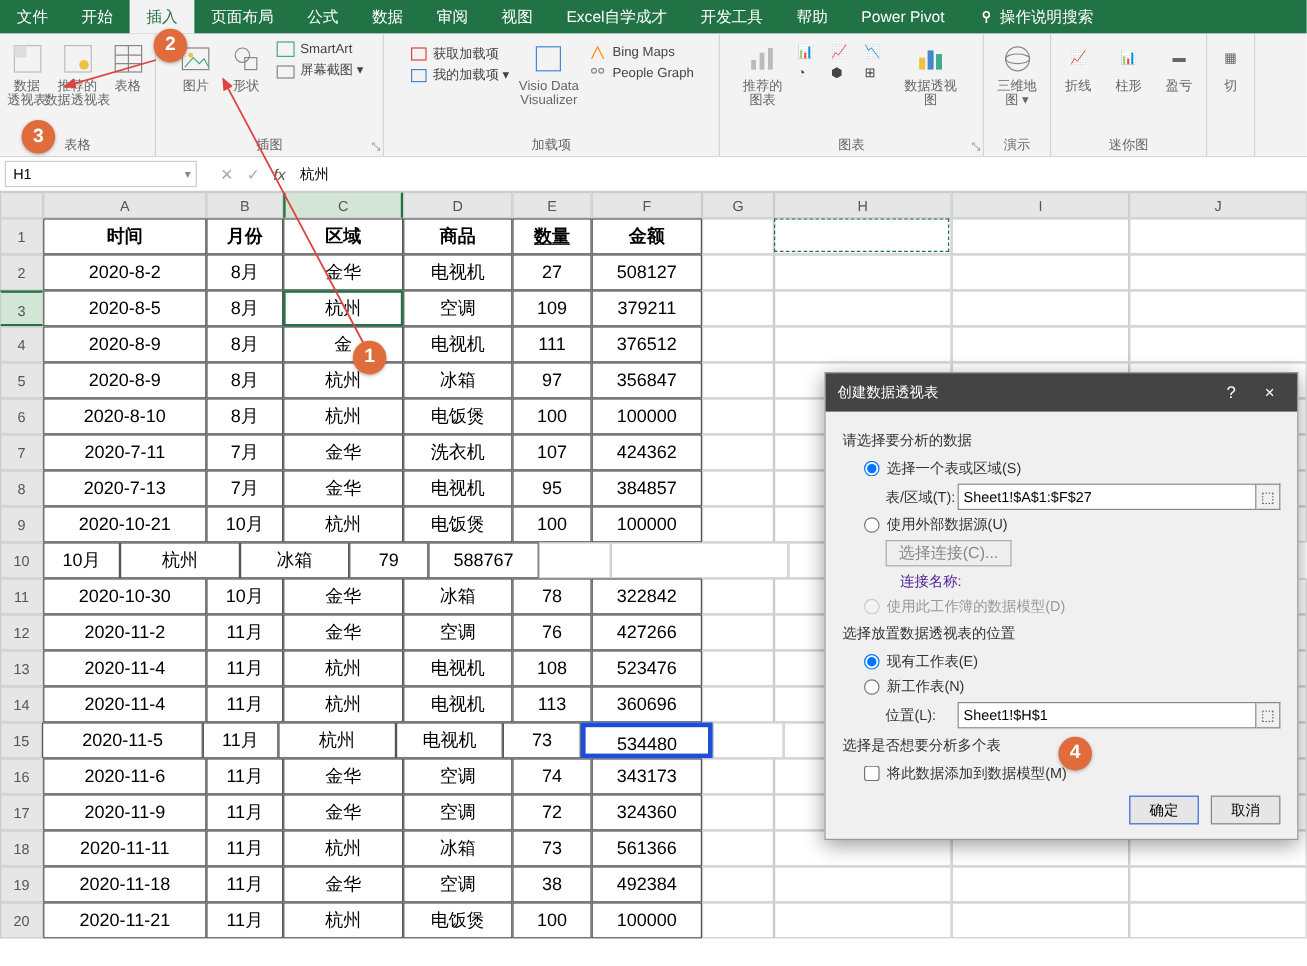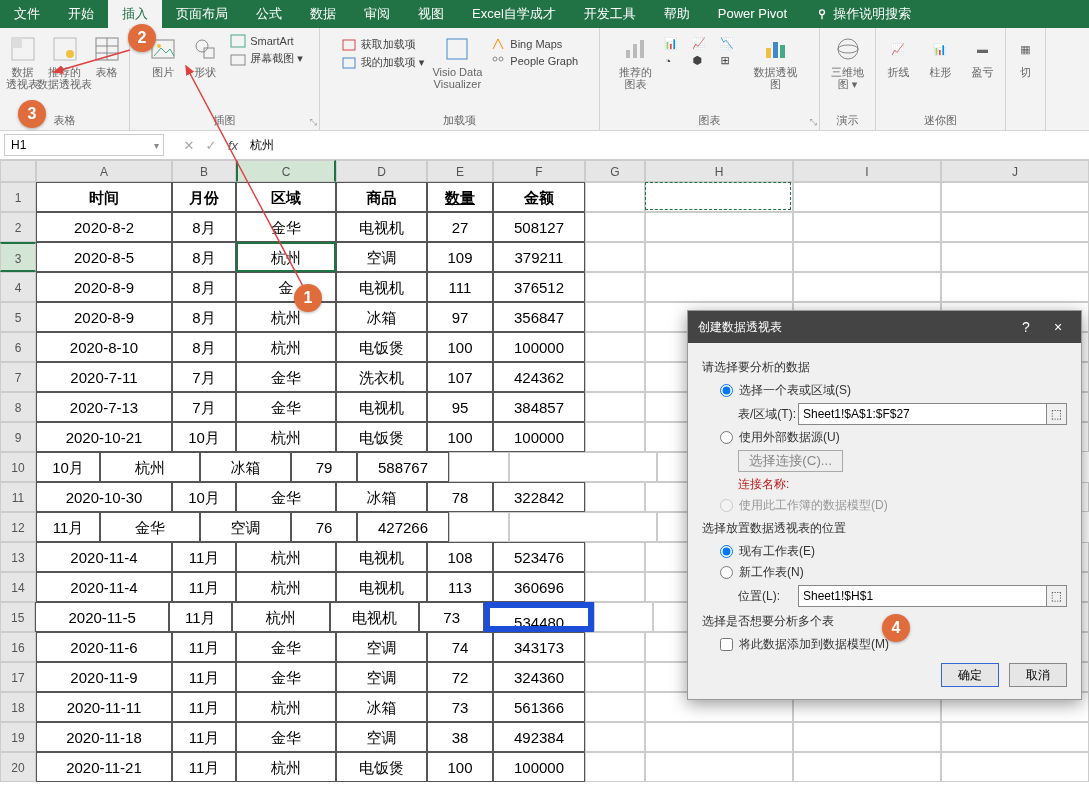--- a/index.html
+++ b/index.html
@@ -63,21 +63,21 @@
   .dialog-body .radio-row, .dialog-body .check-row { display:flex; align-items:center; margin: 4px 0 4px 18px; }
   .dialog-body input[type="radio"], .dialog-body input[type="checkbox"] { margin-right:6px; }
   .dialog-body .field-row { display:flex; align-items:center; margin:4px 0 4px 36px; }
   .dialog-body .field-row label { width:60px; }
   .dialog-body .text-input { flex:1; height:22px; border:1px solid #888; padding-left:4px; font-size:12px; }
   .range-btn { width:20px; height:22px; border:1px solid #888; border-left:none; display:flex; align-items:center; justify-content:center; cursor:pointer; }
   .btn { height:24px; padding:0 16px; border:1px solid #888; background:#e6e6e6; cursor:pointer; font-size:12px; }
   .btn.primary { border:1.5px solid #3367d6; }
   .dialog-buttons { display:flex; justify-content:flex-end; gap:10px; margin-top:10px; }
   .conn-btn { height:22px; padding:0 10px; border:1px solid #aaa; background:#eee; margin-left:36px; color:#888; }
-  .conn-name { margin-left:36px; color:#b91c1c; margin-top:4px;}
+  .conn-name { margin-left:48px; color:#4c1d95; margin-top:4px;}
   .disabled-radio { color:#999; }
 </style>
 </head>
 <body>
 
 <div class="ribbon-tabs">
   <span class="tab">文件</span>
   <span class="tab">开始</span>
   <span class="tab active">插入</span>
   <span class="tab">页面布局</span>
@@ -463,20 +463,21 @@
         <div class="cell" style="width:91px;border:1px solid #555">冰箱</div>
         <div class="cell" style="width:66px;border:1px solid #555">78</div>
         <div class="cell" style="width:92px;border:1px solid #555">322842</div>
         <div class="cell" style="width:60px;"></div>
         <div class="cell" style="width:148px;"></div>
         <div class="cell" style="width:148px;"></div>
         <div class="cell" style="width:148px;"></div>
       </div>
       <div class="row">
         <div class="row-header">12</div>
+        <div class="cell" style="width:136px;border:1px solid #555">2020-11-2</div>
         <div class="cell" style="width:64px;border:1px solid #555">11月</div>
         <div class="cell" style="width:100px;border:1px solid #555">金华</div>
         <div class="cell" style="width:91px;border:1px solid #555">空调</div>
         <div class="cell" style="width:66px;border:1px solid #555">76</div>
         <div class="cell" style="width:92px;border:1px solid #555">427266</div>
         <div class="cell" style="width:60px;"></div>
         <div class="cell" style="width:148px;"></div>
         <div class="cell" style="width:148px;"></div>
         <div class="cell" style="width:148px;"></div>
       </div>
@@ -506,21 +507,21 @@
         <div class="cell" style="width:148px;"></div>
         <div class="cell" style="width:148px;"></div>
       </div>
       <div class="row">
         <div class="row-header">15</div>
         <div class="cell" style="width:136px;border:1px solid #555">2020-11-5</div>
         <div class="cell" style="width:64px;border:1px solid #555">11月</div>
         <div class="cell" style="width:100px;border:1px solid #555">杭州</div>
         <div class="cell" style="width:91px;border:1px solid #555">电视机</div>
         <div class="cell" style="width:66px;border:1px solid #555">73</div>
-        <div class="cell" style="width:112px;border:6px solid #1d4ed8">534480</div>
+        <div class="cell" style="width:112px;border:4px solid #1d4ed8">534480</div>
         <div class="cell" style="width:60px;"></div>
         <div class="cell" style="width:148px;"></div>
         <div class="cell" style="width:148px;"></div>
         <div class="cell" style="width:148px;"></div>
       </div>
       <div class="row">
         <div class="row-header">16</div>
         <div class="cell" style="width:136px;border:1px solid #555">2020-11-6</div>
         <div class="cell" style="width:64px;border:1px solid #555">11月</div>
         <div class="cell" style="width:100px;border:1px solid #555">金华</div>

